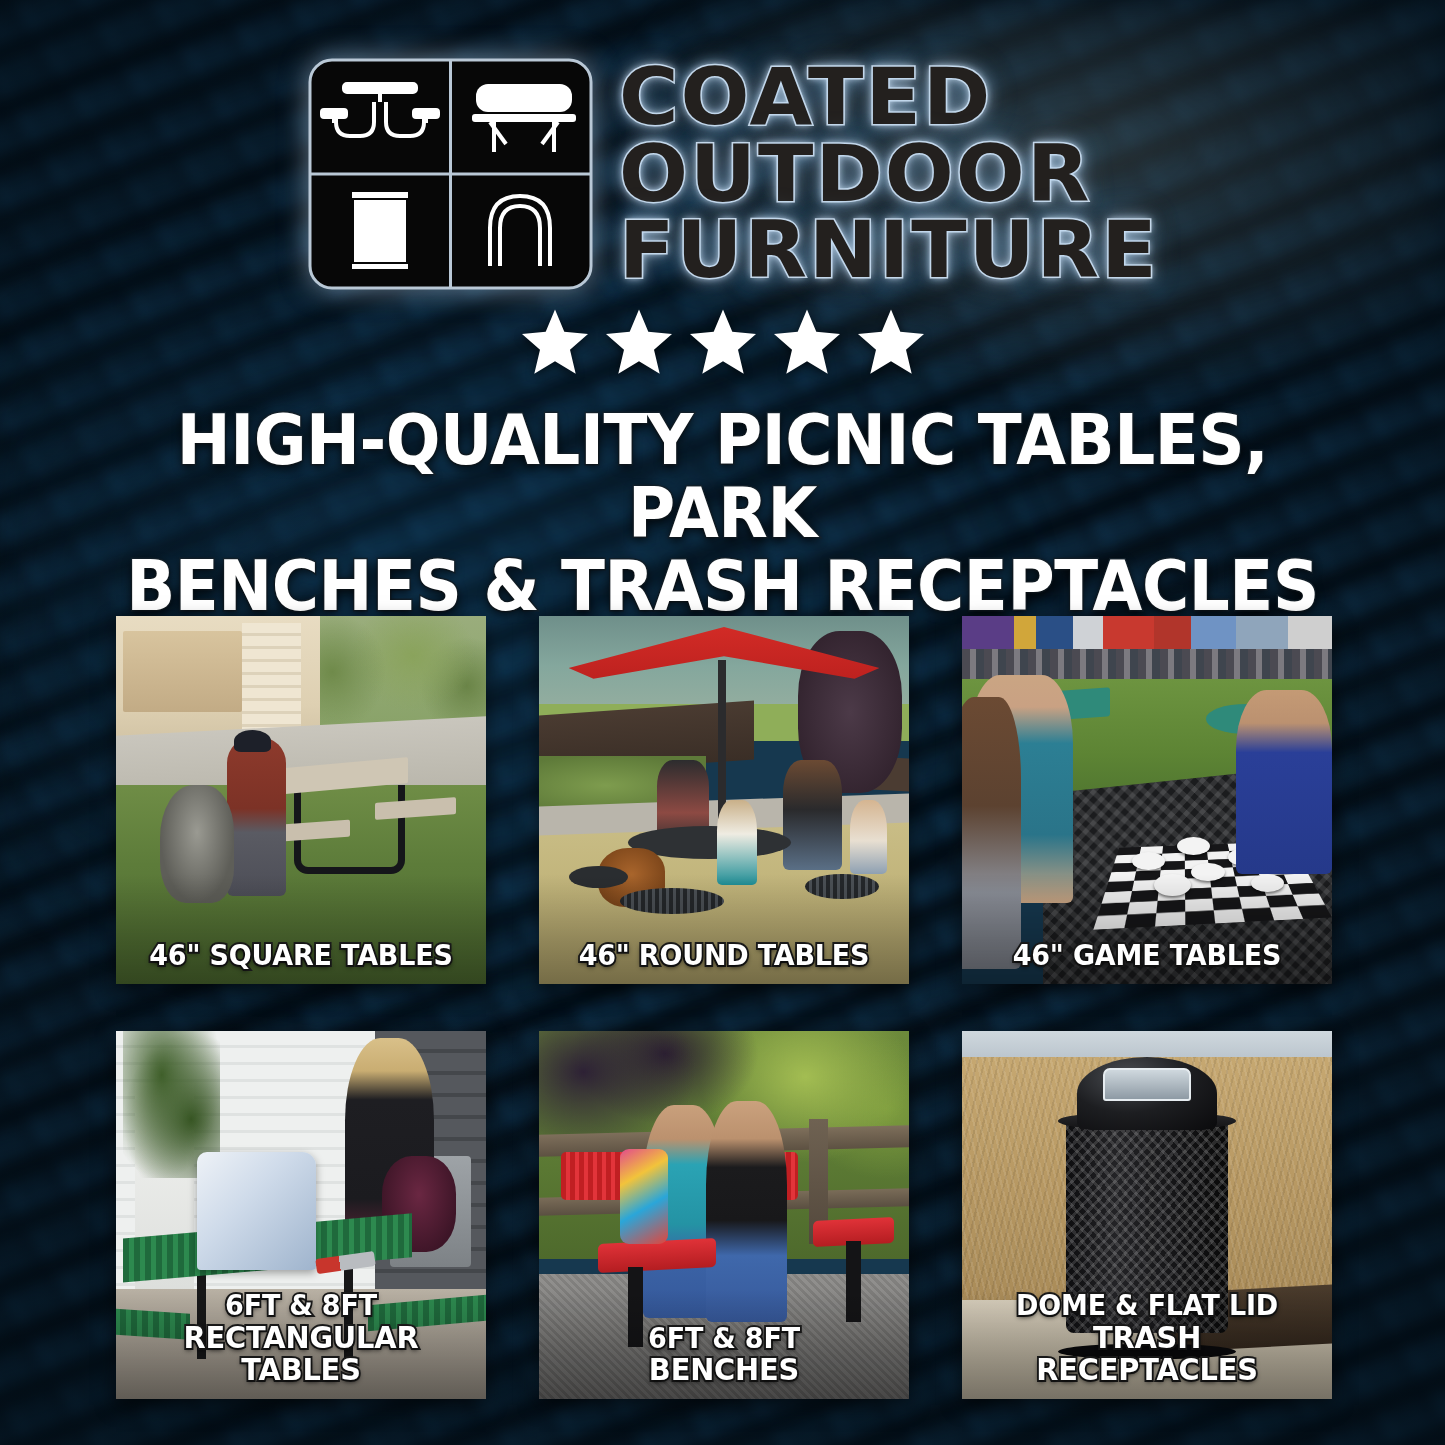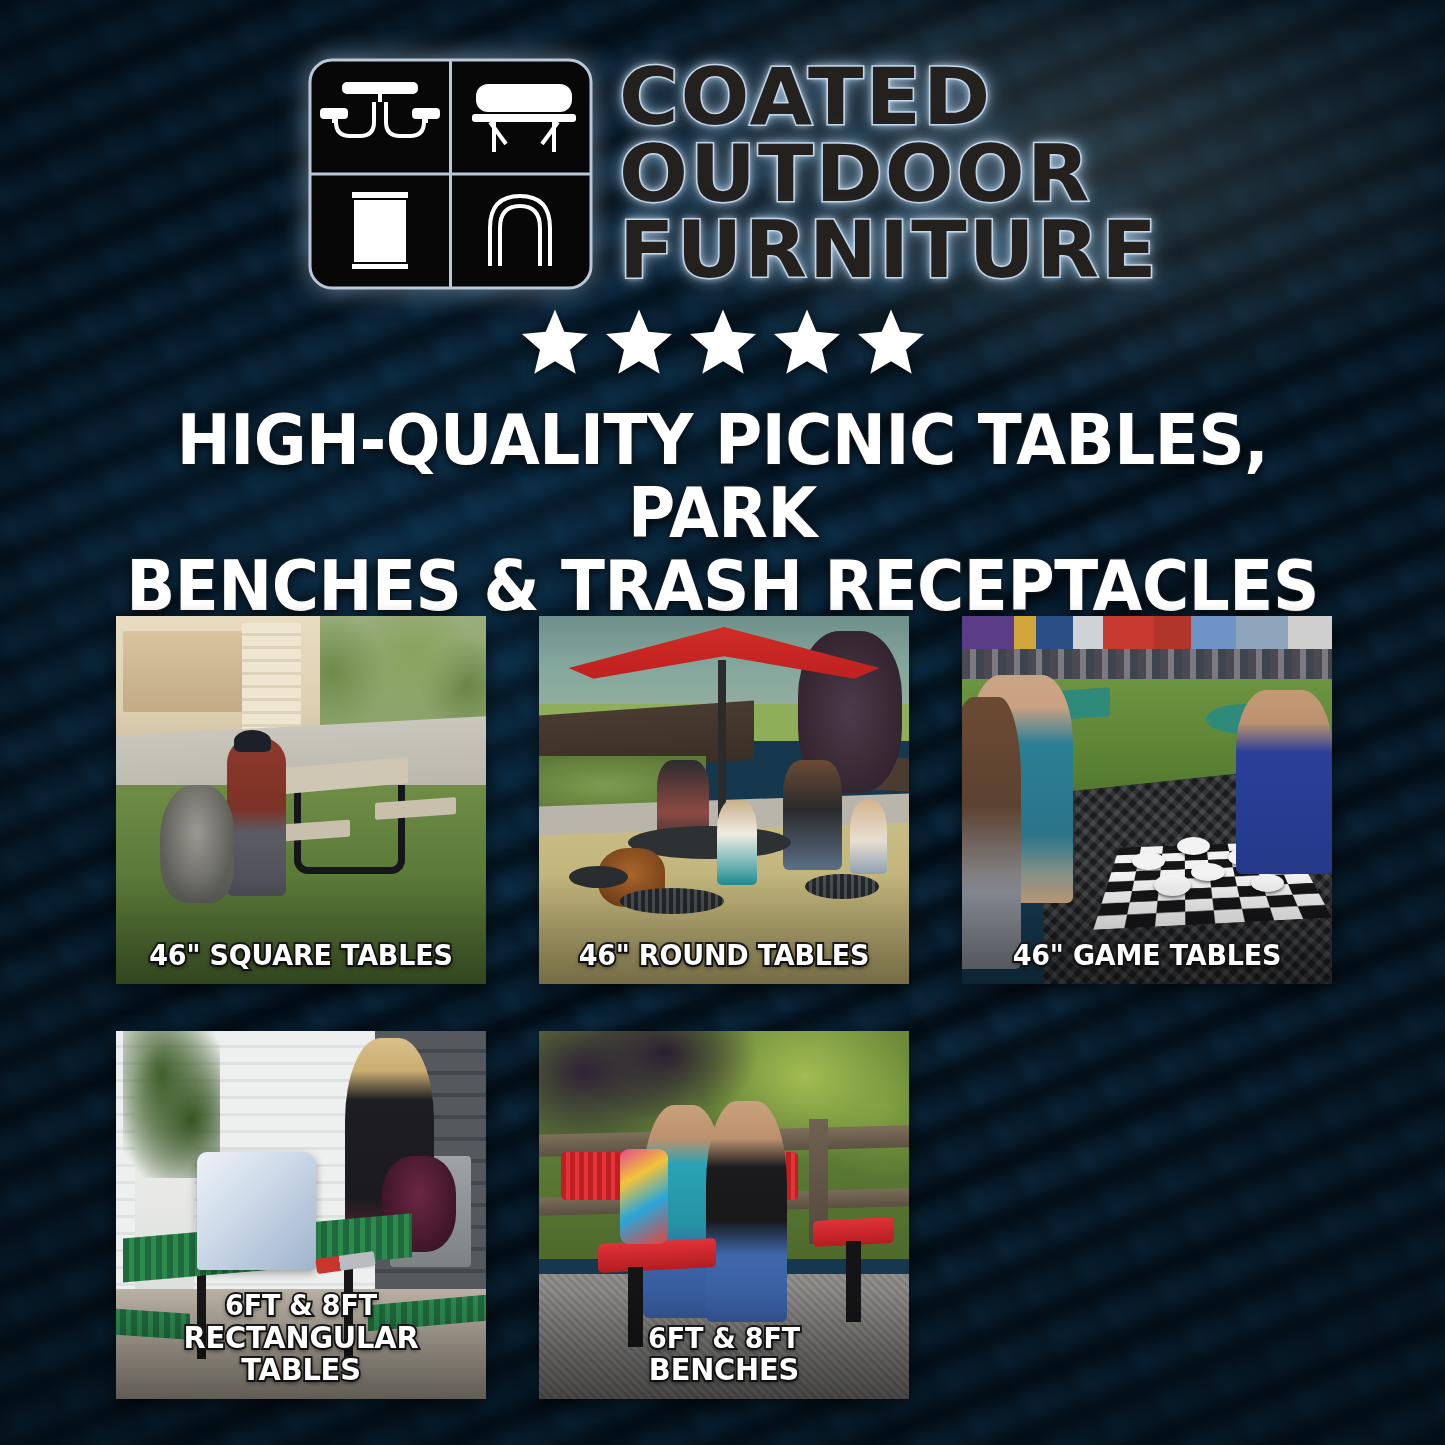--- a/index.html
+++ b/index.html
@@ -474,15 +474,33 @@
         <div class="t5-leg1"></div>
         <div class="t5-pack"></div>
       </div>
       <div class="capfade"></div>
       <div class="cap">
         <span>6FT &amp; 8FT</span>
         <span class="l2">BENCHES</span>
       </div>
     </div>
 
+    <div class="tile">
+      <div class="scene">
+        <div class="sky t6-grass"></div>
+        <div class="t6-sky"></div>
+        <div class="ground t6-path"></div>
+        <div class="t6-mulch"></div>
+        <div class="t6-base"></div>
+        <div class="t6-can"></div>
+        <div class="t6-rim"></div>
+        <div class="t6-dome"></div>
+        <div class="t6-opening"></div>
+      </div>
+      <div class="capfade"></div>
+      <div class="cap">
+        <span>DOME &amp; FLAT LID</span>
+        <span class="l2">TRASH RECEPTACLES</span>
+      </div>
+    </div>
 
   </div>
 </div>
 
 </body></html>

